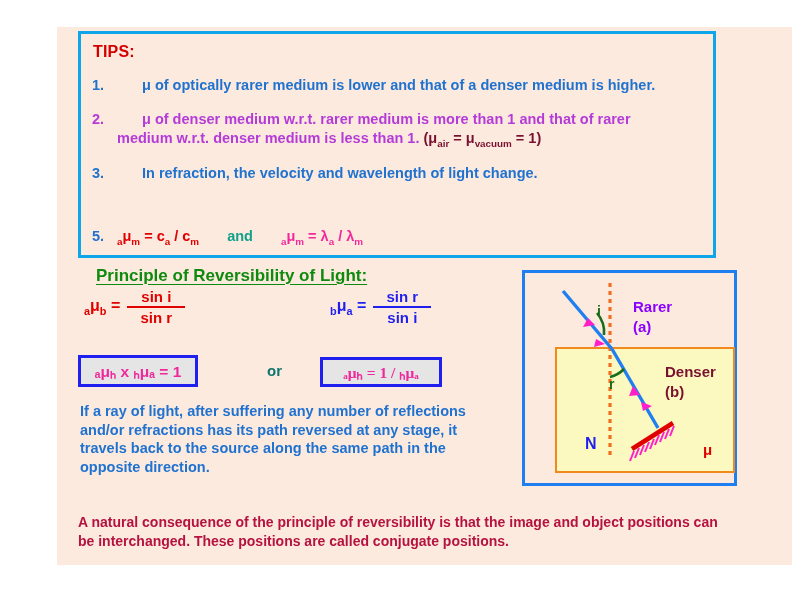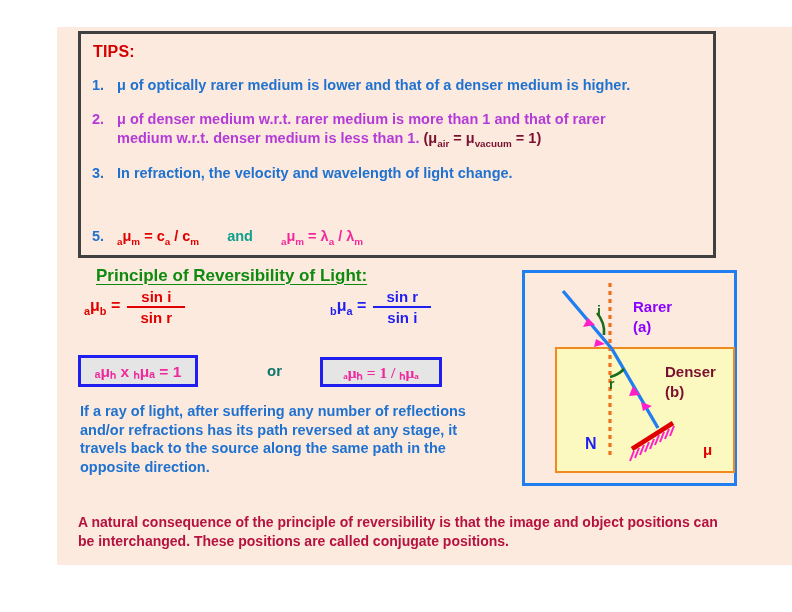--- a/index.html
+++ b/index.html
@@ -21,21 +21,21 @@
     left: 57px; top: 27px;
     width: 735px; height: 538px;
     background: #fdeade;
   }
 
   
   #tips-box {
     position: absolute;
     left: 78px; top: 31px;
     width: 638px; height: 227px;
-    border: 3px solid #404040;
+    border: 3px solid #0ea5e9;
     box-sizing: border-box;
     background: transparent;
   }
   #tips-heading {
     position: absolute;
     left: 12px; top: 9px;
     font-size: 16px; font-weight: bold;
     color: #d40000;
     letter-spacing: 0.2px;
   }
@@ -45,21 +45,21 @@
     width: 616px;
     font-size: 14.5px;
     font-weight: bold;
     line-height: 19px;
   }
   .tip-num {
     display: inline-block;
     width: 25px;
     text-align: left;
   }
-  .tip-body { display: inline; }
+  .tip-body { display: inline; margin-left: 25px; }
   #tip-1 { top: 42px; color: #1f72d0; }
   #tip-1 .tip-num { color: #1f72d0; }
   #tip-2 { top: 76px; color: #b53bd8; }
   #tip-2 .tip-num { color: #b53bd8; }
   #tip-2-line2 {
     position: absolute;
     left: 36px; top: 96px;
     font-size: 14.5px; font-weight: bold;
     color: #b53bd8;
     white-space: nowrap;

